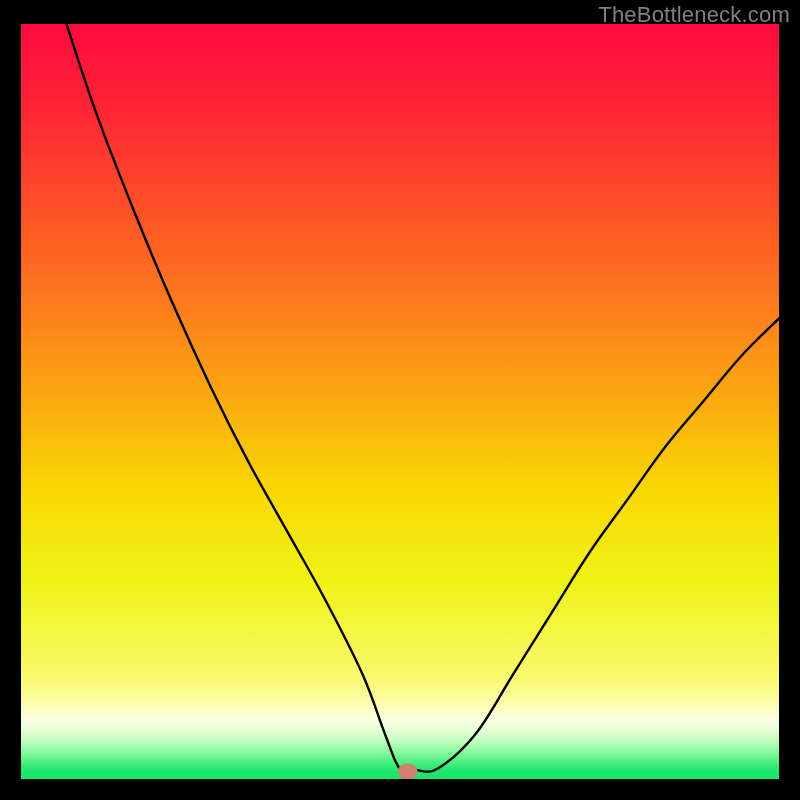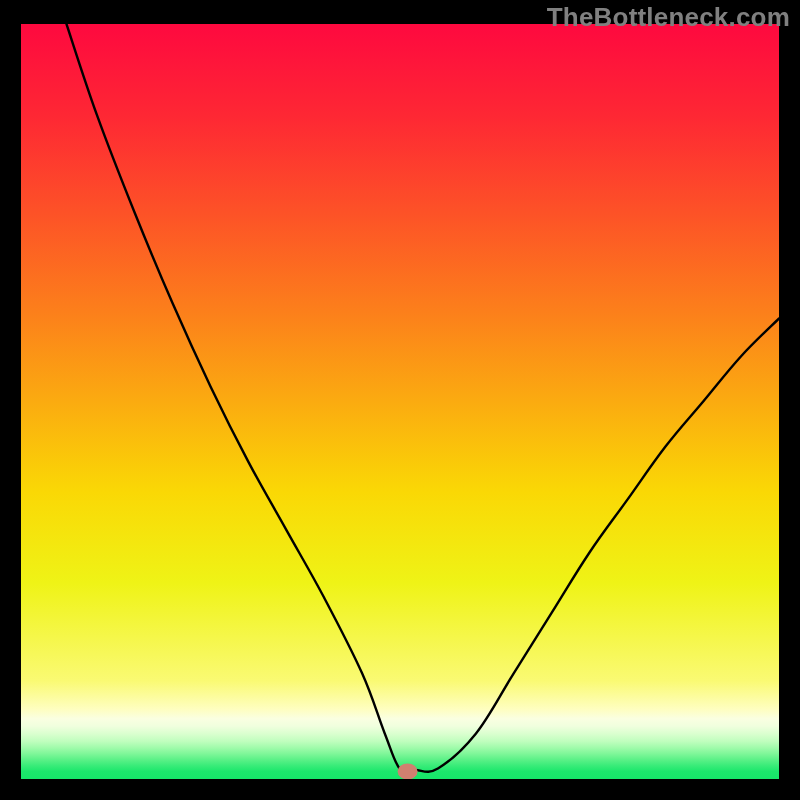--- a/index.html
+++ b/index.html
@@ -17,22 +17,22 @@
     top: 0;
     width: 800px;
     height: 800px;
     background: #000;
   }
   .attribution {
     position: absolute;
     top: 2px;
     right: 10px;
     color: #808080;
-    font-size: 26px;
-    font-weight: 700;
+    font-size: 22px;
+    font-weight: 400;
     z-index: 10;
     letter-spacing: 0.2px;
     margin-left: 20px;
   }
   .plot {
     position: absolute;
     left: 21px;
     top: 24px;
     width: 758px;
     height: 755px;

